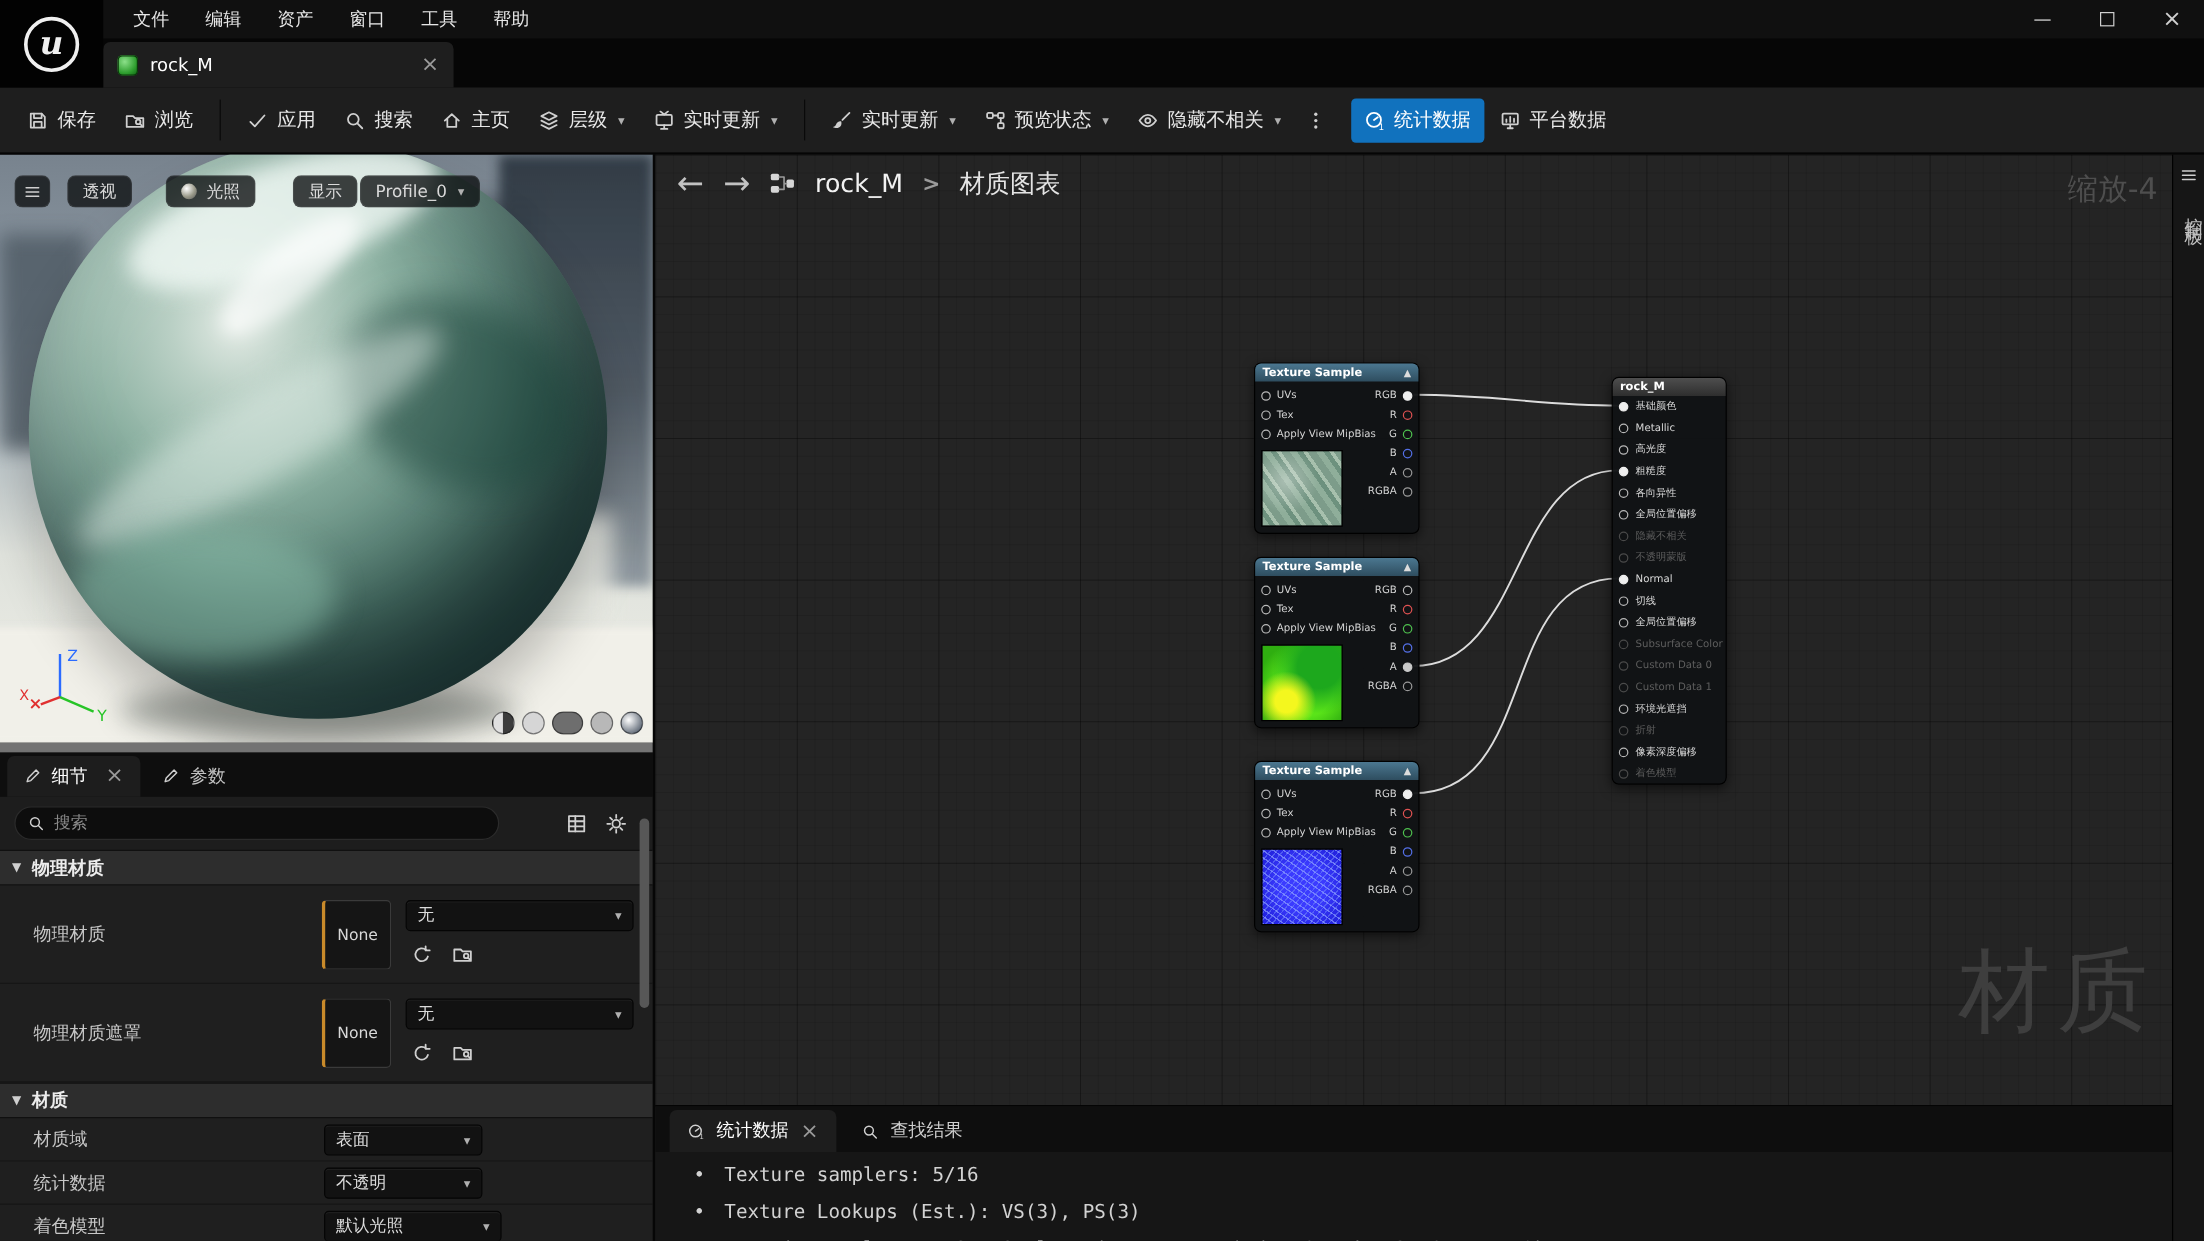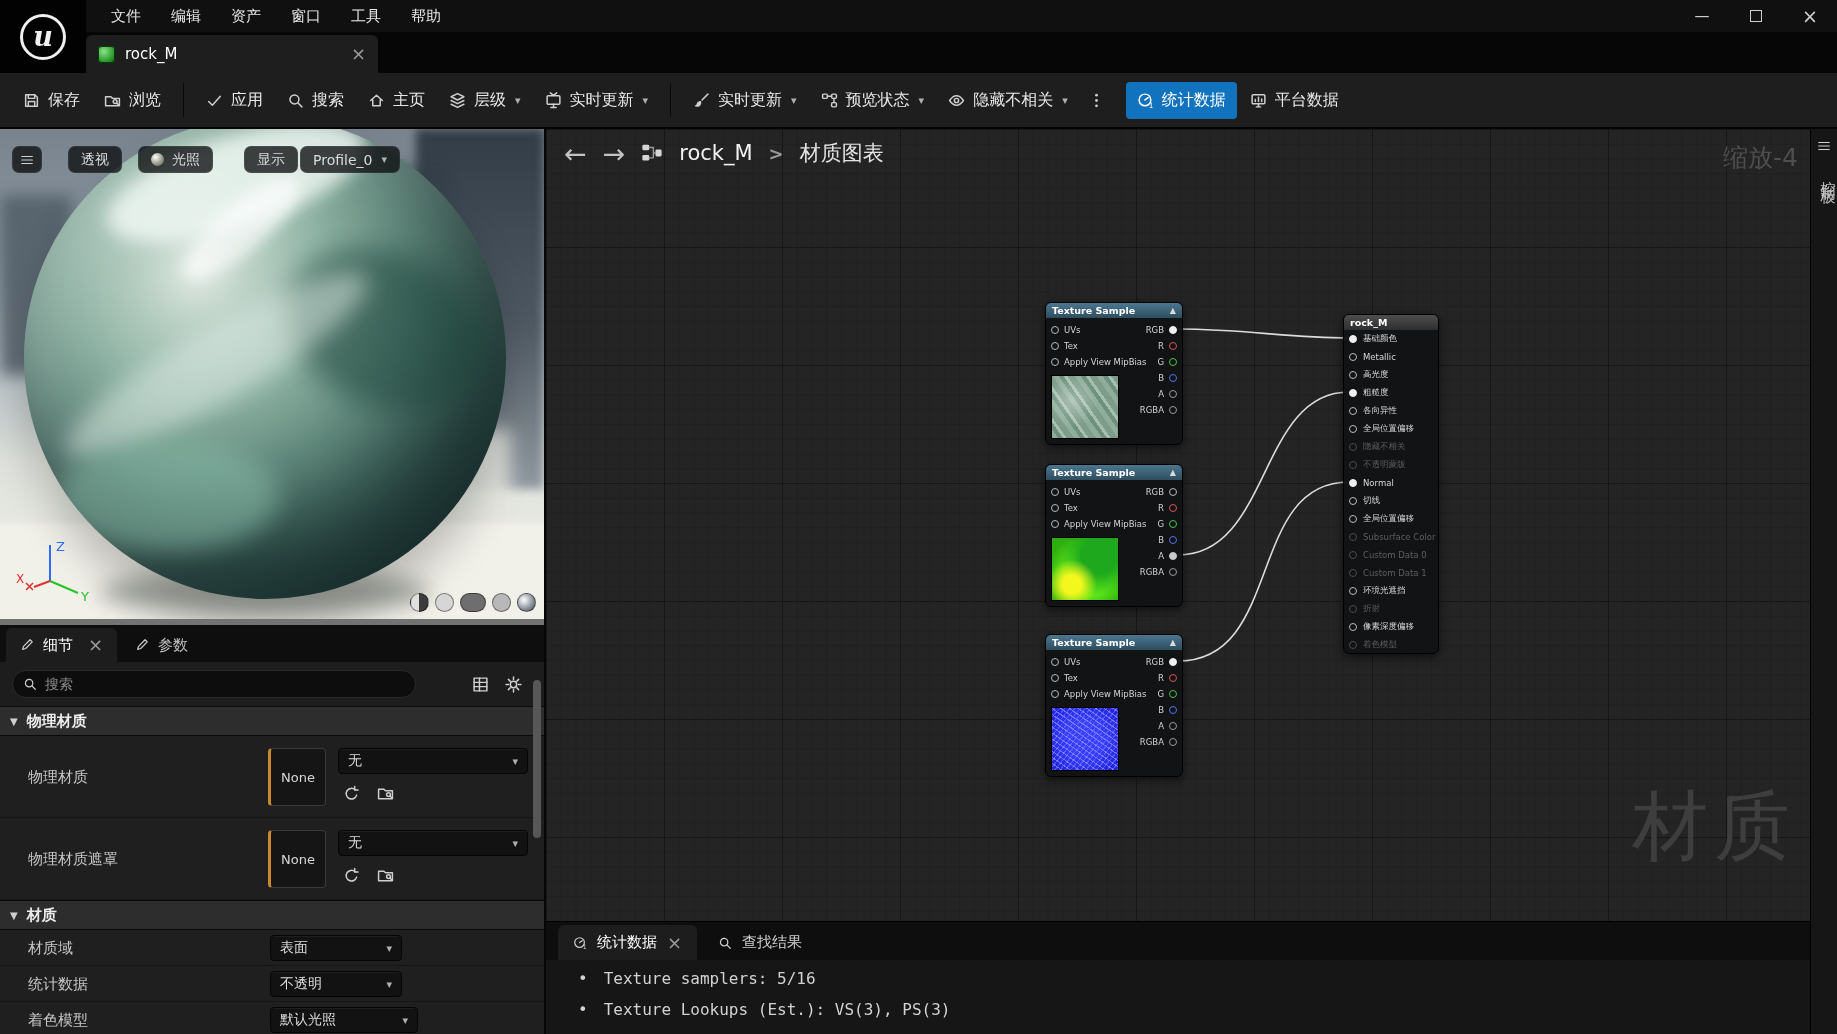--- a/index.html
+++ b/index.html
@@ -59,21 +59,21 @@
   .st4{left:7%;bottom:10%;width:46%;height:23%;background:rgba(140,192,172,.5);filter:blur(12px)}
   .st5{left:30%;top:18%;width:30%;height:10%;background:rgba(255,255,255,.65);transform:rotate(-40deg);filter:blur(7px)}
   .vp-btn{position:absolute;top:17px;height:27px;background:rgba(12,14,16,.78);border:1px solid rgba(255,255,255,.07);
     border-radius:7px;display:flex;align-items:center;padding:0 12px;gap:8px;font-size:14px;color:#dadada}
   #vp-burger{width:30px;justify-content:center;padding:0}
   .lit-dot{width:13px;height:13px;border-radius:50%;background:radial-gradient(circle at 35% 32%,#fff,#9a9a8a 55%,#555)}
   .vp-circ{width:19px;height:19px;border-radius:50%;border:1px solid rgba(0,0,0,.45)}
   #vp-circles{position:absolute;right:8px;bottom:7px;display:flex;gap:6px}
 
   
-  #details{position:absolute;left:0;top:619px;width:544px;height:415px;background:#1d1d1d;border-top:6px solid #737373;overflow:hidden}
+  #details{position:absolute;left:0;top:619px;width:544px;height:415px;background:#1d1d1d;border-top:8px solid #737373;overflow:hidden}
   #details-tabs{height:37px;background:#0e0e0e;display:flex;align-items:flex-end;padding-left:6px;gap:4px}
   .d-tab{height:34px;display:flex;align-items:center;gap:9px;padding:0 14px;font-size:15px;color:#c2c2c2}
   .d-tab.active{background:#1d1d1d;border-radius:6px 6px 0 0;color:#fff}
   .d-tab .tab-close{margin-left:6px}
   #search-row{height:44px;display:flex;align-items:center;padding:0 12px;gap:14px}
   #search-pill{width:404px;height:28px;background:#0d0d0d;border:1px solid #2b2b2b;border-radius:14px;
     display:flex;align-items:center;padding:0 10px;gap:8px;flex:none}
   #search-pill input{background:transparent;border:0;outline:0;color:#d0d0d0;font-size:14px;width:340px;font-family:inherit}
   #search-pill input::placeholder{color:#8a8a8a}
   #search-icons{margin-left:auto;display:flex;gap:16px;padding-right:10px}
@@ -302,21 +302,21 @@
       <div class="streak st3"></div>
       <div class="streak st4"></div>
       <div class="streak st5"></div>
     </div>
 
     <div class="vp-btn" id="vp-burger" style="left:12px">
       <svg class="ic small" viewBox="0 0 16 16">
           <path d="M2 4h12M2 8h12M2 12h12"></path>
         </svg>
     </div>
-    <div class="vp-btn" style="left:68px">
+    <div class="vp-btn" style="left:56px">
       <span>透视</span>
     </div>
     <div class="vp-btn" style="left:138px">
       <span class="lit-dot"></span>
       <span>光照</span>
     </div>
     <div class="vp-btn" style="left:244px">
       <span>显示</span>
     </div>
     <div class="vp-btn" style="left:300px">

